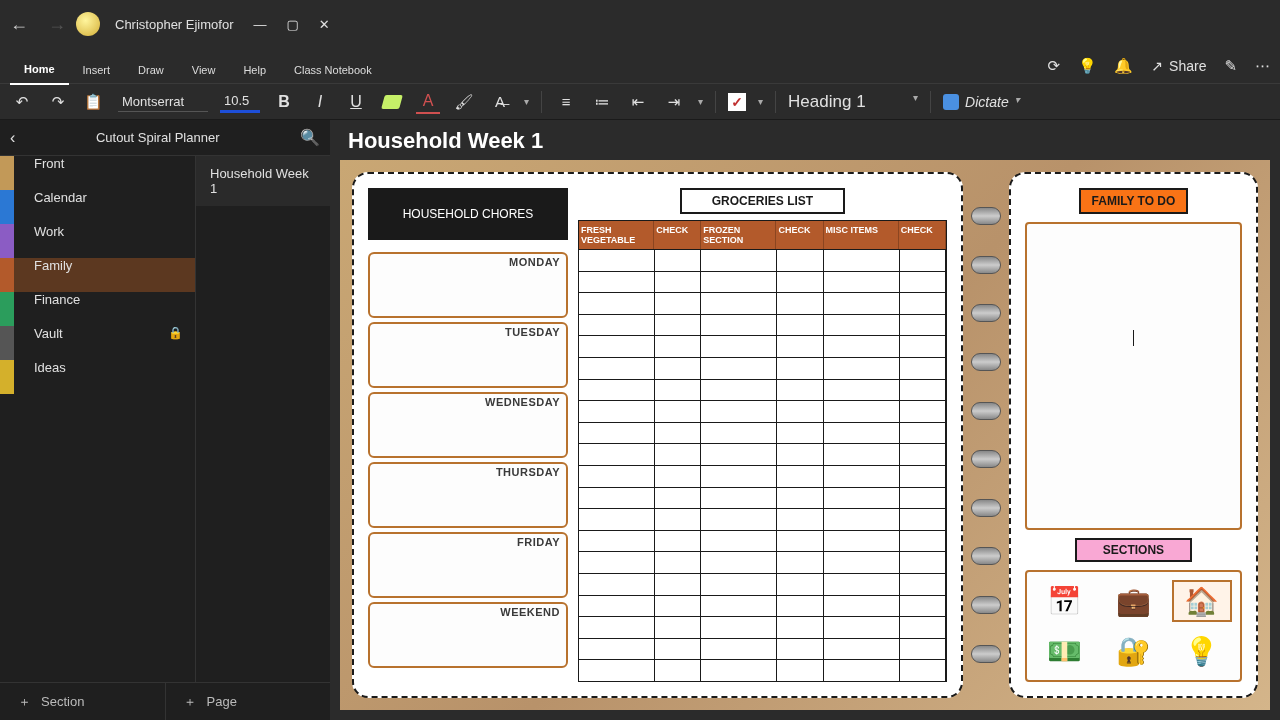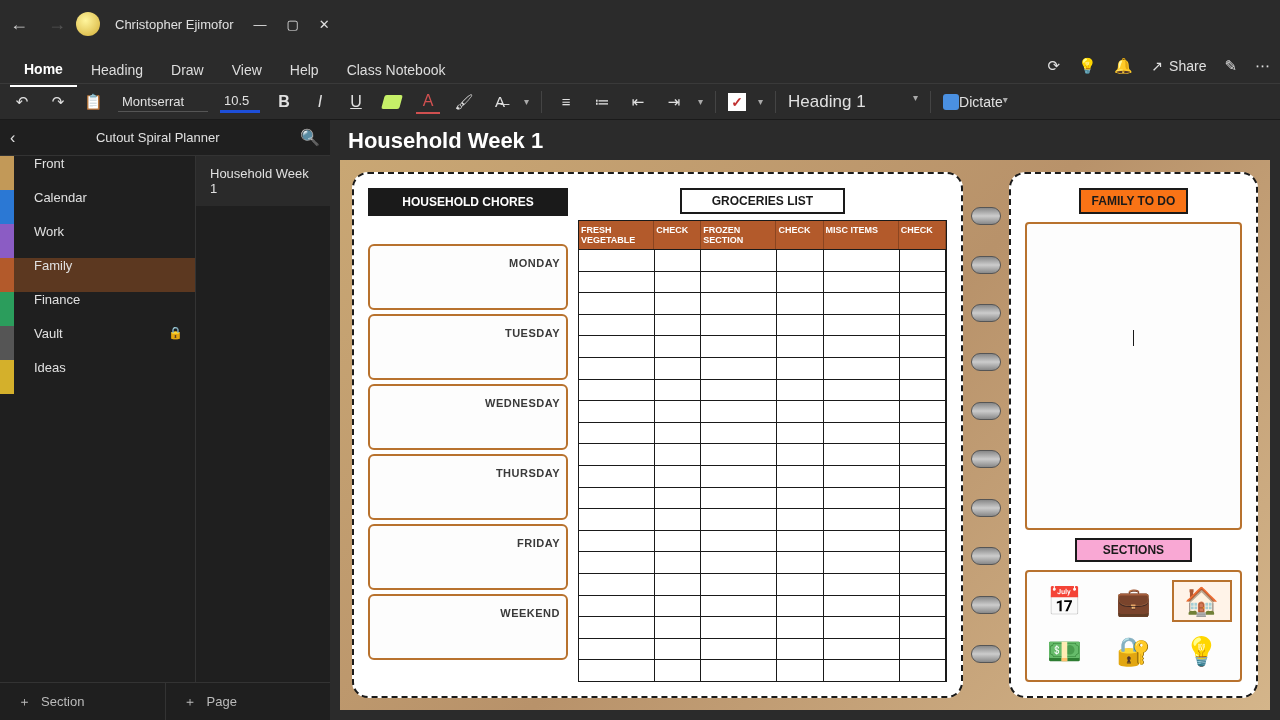--- a/index.html
+++ b/index.html
@@ -9,40 +9,40 @@
 .titlebar .nav-arrows { display: flex; padding: 0 10px; gap: 20px; }
 .titlebar .nav-arrows span { font-size: 18px; color: #ccc; }
 .titlebar .nav-arrows .disabled { color: #555; }
 .titlebar .app-title { flex: 1; text-align: center; font-size: 13px; color: #fff; }
 .titlebar .user-area { display: flex; align-items: center; gap: 15px; padding-right: 10px; }
 .titlebar .user-avatar { width: 24px; height: 24px; border-radius: 50%; background: radial-gradient(circle at 40% 35%, #fff59d, #d4af37); }
 .titlebar .user-name { font-size: 13px; color: #e0e0e0; }
 .titlebar .win-controls { display: flex; gap: 20px; padding: 0 10px; font-size: 13px; }
 
 .menubar { height: 36px; display: flex; align-items: center; background: #2b2b2b; padding: 0 10px; border-bottom: 1px solid #3a3a3a; }
-.menubar .tab { padding: 8px 14px; font-size: 14px; color: #ddd; cursor: pointer; margin-top: 8px; }
+.menubar .tab { padding: 8px 14px; font-size: 11px; color: #ddd; cursor: pointer; margin-top: 8px; }
 .menubar .tab.active { color: #fff; border-bottom: 2px solid #fff; font-weight: 600; }
 .menubar .spacer { flex: 1; }
 .menubar .right-icons { display: flex; gap: 18px; align-items: center; font-size: 15px; }
 .share-btn { display: flex; align-items: center; gap: 6px; font-size: 14px; }
 
 .ribbon { height: 36px; display: flex; align-items: center; background: #2b2b2b; padding: 0 10px; gap: 12px; border-bottom: 1px solid #1a1a1a; }
 .ribbon .tool { width: 24px; height: 24px; display: flex; align-items: center; justify-content: center; font-size: 15px; }
 .ribbon .font-name { width: 90px; font-size: 13px; border-bottom: 1px solid #555; padding: 2px 4px; }
 .ribbon .font-size { width: 40px; font-size: 13px; border-bottom: 3px solid #1d4ed8; padding: 2px 4px; }
 .ribbon .bold { font-weight: 900; font-size: 16px; }
 .ribbon .italic { font-style: italic; font-size: 16px; }
 .ribbon .underline { text-decoration: underline; font-size: 16px; }
 .ribbon .highlight { width: 18px; height: 14px; background: #c6f068; border-radius: 2px; transform: skewX(-15deg); }
 .ribbon .fontcolor { color: #d05050; font-size: 16px; border-bottom: 2px solid #d05050; }
 .ribbon .chevron { font-size: 10px; color: #aaa; }
 .ribbon .sep { width: 1px; height: 22px; background: #444; }
 .ribbon .checkbox { width: 18px; height: 18px; background: #fff; display: flex; align-items: center; justify-content: center; color: #c03030; font-size: 14px; font-weight: 900; }
 .ribbon .heading-select { width: 130px; font-size: 17px; color: #e0e0e0; display: flex; align-items: flex-start; justify-content: space-between; }
-.ribbon .dictate { display: flex; align-items: flex-start; font-size: 14px; }
+.ribbon .dictate { display: flex; align-items: flex-start; gap: 6px; font-size: 14px; font-style: italic; }
 .ribbon .mic { width: 16px; height: 16px; background: #4a90e2; border-radius: 3px; }
 
 .main { display: flex; height: 600px; }
 .sidebar { width: 330px; background: #1f1f1f; display: flex; flex-direction: column; }
 .sidebar-header { height: 36px; display: flex; align-items: center; padding: 0 10px; border-bottom: 1px solid #333; }
 .sidebar-header .back { font-size: 16px; }
 .sidebar-header .title { flex: 1; text-align: center; font-size: 13px; }
 .sidebar-header .search { font-size: 16px; }
 
 .sidebar-body { flex: 1; display: flex; }
@@ -79,23 +79,23 @@
 .planner { flex: 1; margin: 0 10px 10px; background: linear-gradient(135deg, #c9a774, #b8926a, #d4b58a); padding: 12px; display: flex; gap: 8px; position: relative; }
 
 .planner-page { background: #fff; border: 2px dashed #1a1a1a; border-radius: 16px; padding: 14px; position: relative; }
 .planner-page.left { flex: 1.6; display: flex; gap: 10px; }
 .planner-page.right { flex: 0.6; display: flex; flex-direction: column; gap: 8px; }
 
 .binder { width: 30px; display: flex; flex-direction: column; justify-content: space-around; padding: 20px 0; }
 .ring { width: 30px; height: 18px; background: linear-gradient(#888, #ccc, #888); border-radius: 9px; border: 1px solid #555; }
 
 .chores-col { width: 200px; display: flex; flex-direction: column; gap: 4px; }
-.chores-header { background: #1a1a1a; border: 2px solid #1a1a1a; color: #fff; text-align: center; padding: 5px; font-size: 12px; font-weight: 700; margin-bottom: 24px; }
+.chores-header { background: #1a1a1a; border: 2px solid #1a1a1a; color: #fff; text-align: center; padding: 17px; font-size: 12px; font-weight: 400; margin-bottom: 8px; }
 .day-box { border: 2px solid #b8722e; border-radius: 6px; height: 66px; position: relative; background: #fdfdfd; }
-.day-label { position: absolute; top: 11px; right: 6px; font-size: 11px; font-weight: 800; color: #3a3a3a; letter-spacing: 0.5px; }
+.day-label { position: absolute; top: 2px; right: 6px; font-size: 11px; font-weight: 800; color: #3a3a3a; letter-spacing: 0.5px; }
 
 .groceries-col { flex: 1; display: flex; flex-direction: column; }
 .groceries-header { align-self: center; background: #fff; border: 2px solid #1a1a1a; padding: 4px 30px; font-size: 12px; font-weight: 700; color: #1a1a1a; margin-bottom: 6px; }
 .groceries-table { flex: 1; border: 1px solid #1a1a1a; display: flex; flex-direction: column; }
 .groceries-table .thead { display: flex; background: #b35a2b; }
 .groceries-table .thead .th { flex: 1; font-size: 9px; color: #fff; font-weight: 700; text-align: left; padding: 4px 2px; border-right: 1px solid #8b4520; }
 .groceries-table .thead .th.narrow { flex: 0.6; }
 .groceries-table .tbody { flex: 1; display: flex; flex-direction: column; }
 .groceries-table .tr { flex: 1; display: flex; border-top: 1px solid #1a1a1a; }
 .groceries-table .td { flex: 1; border-right: 1px solid #1a1a1a; }
@@ -124,21 +124,21 @@
   </div>
   <div class="win-controls">
     <span>—</span>
     <span>▢</span>
     <span>✕</span>
   </div>
 </div>
 
 <div class="menubar">
   <div class="tab active">Home</div>
-  <div class="tab">Heading</div>
+  <div class="tab">Insert</div>
   <div class="tab">Draw</div>
   <div class="tab">View</div>
   <div class="tab">Help</div>
   <div class="tab">Class Notebook</div>
   <div class="spacer"></div>
   <div class="right-icons">
     <span>⟳</span>
     <span>💡</span>
     <span>🔔</span>
     <div class="share-btn">

